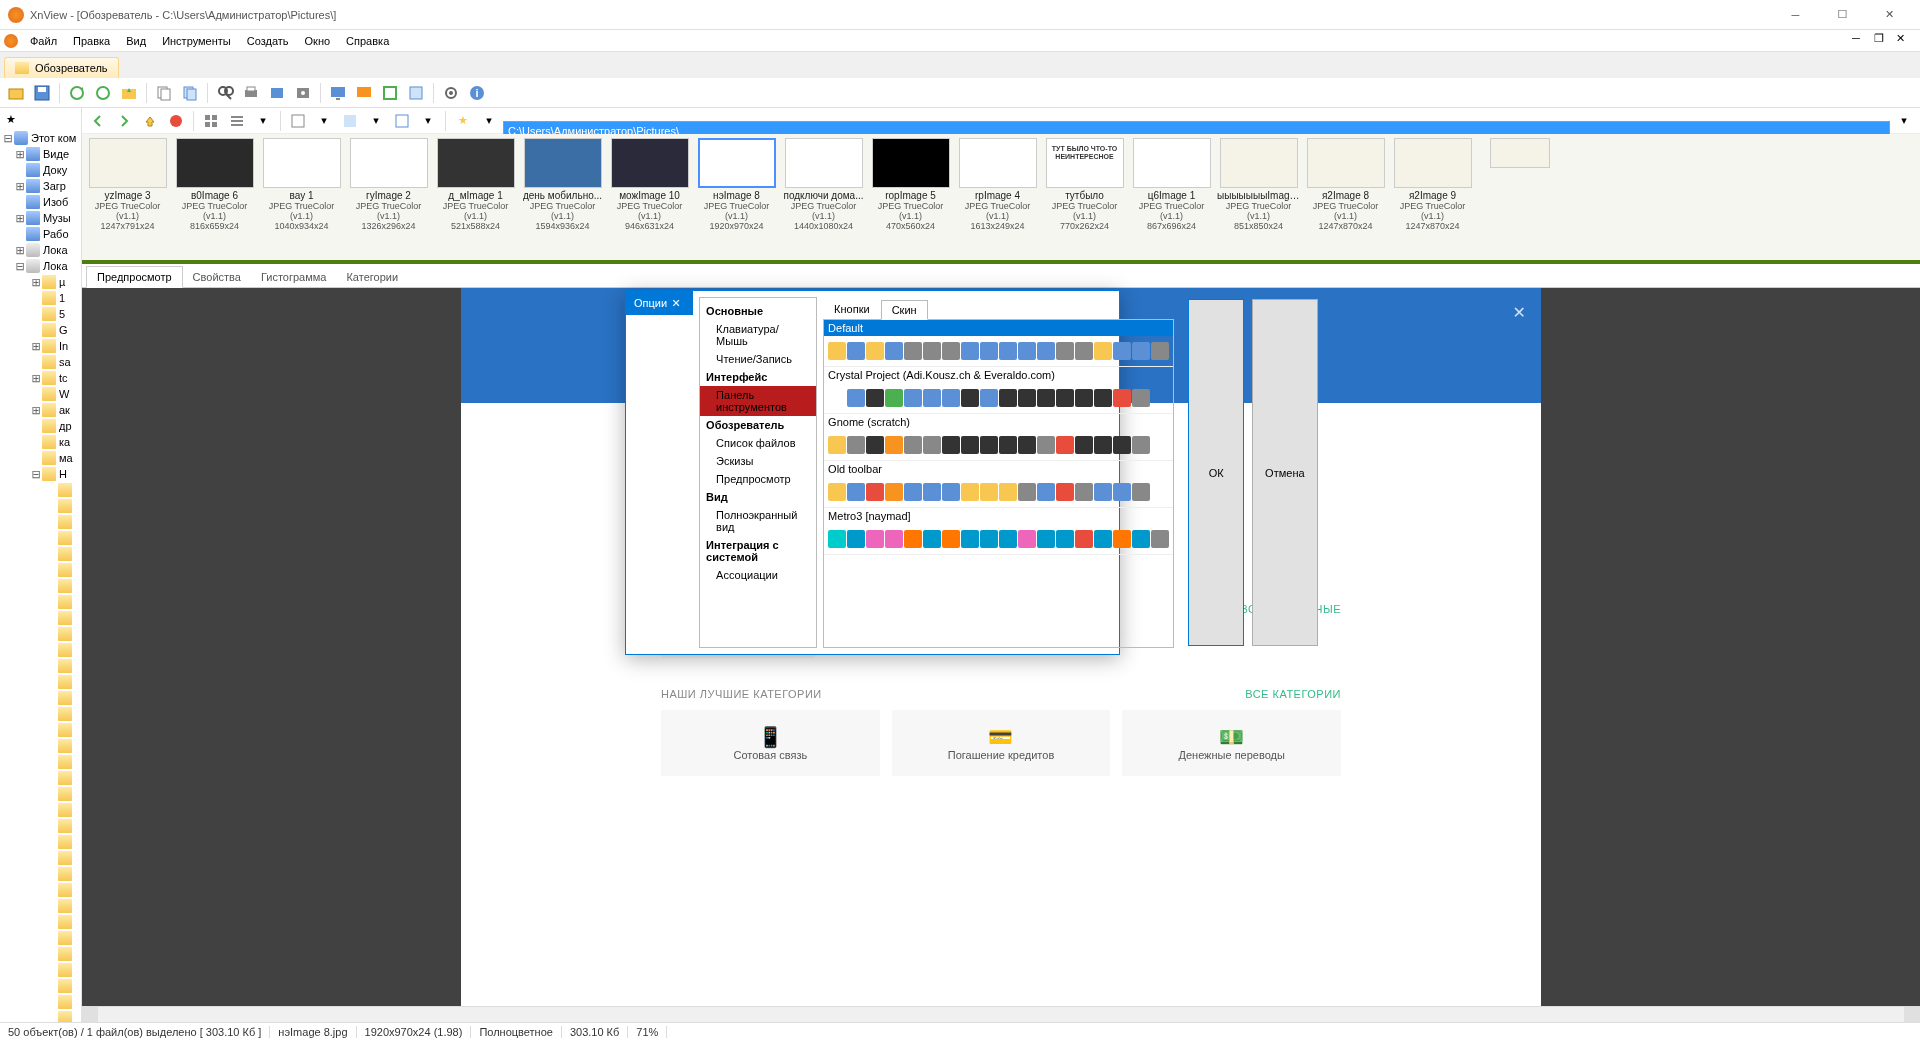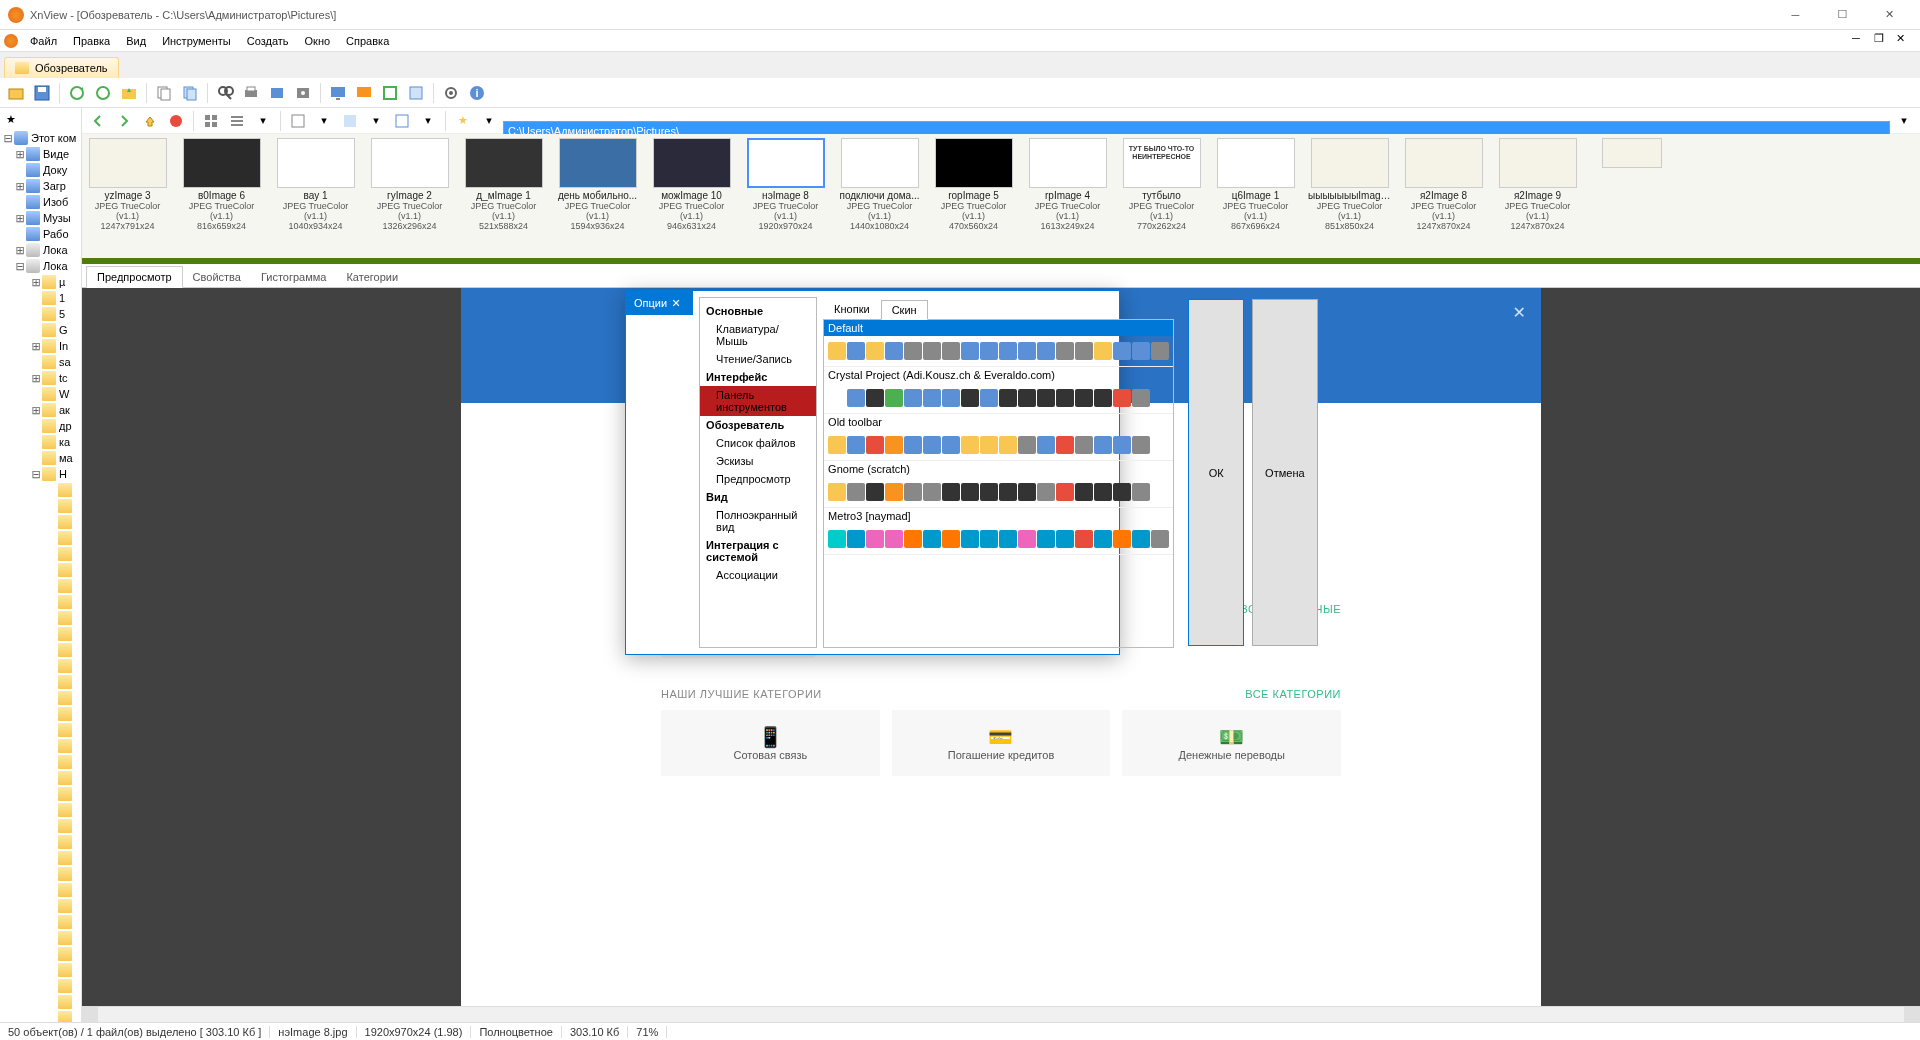--- a/index.html
+++ b/index.html
@@ -23,21 +23,21 @@
 .tree { font-size: 11px; }
 .tree .node { display: flex; align-items: center; padding: 1px 2px; white-space: nowrap; cursor: pointer; }
 .tree .toggle { width: 12px; display: inline-block; text-align: center; color: #666; }
 .tree .icon { width: 14px; height: 14px; margin-right: 3px; display: inline-block; }
 .tree .folder-icn { background: linear-gradient(#ffe9a8, #f7c752); border-radius: 1px; }
 .tree .disk-icn { background: linear-gradient(#eee, #bbb); border-radius: 2px; }
 .tree .pc-icn { background: linear-gradient(#a6c8ff, #5b8fd6); border-radius: 2px; }
 .main { flex: 1; display: flex; flex-direction: column; overflow: hidden; }
 .navbar { height: 26px; display: flex; align-items: center; padding: 2px 4px; gap: 2px; background: #fff; border-bottom: 1px solid #eee; }
 .addrbar { flex: 1; height: 20px; border: 1px solid #7a9fd4; background: #3399ff; color: #fff; padding: 0 4px; display: flex; align-items: center; margin-top: 21px; }
-.thumbpanel { height: 130px; background: #f6f6f0; border-bottom: 6px solid #4d7c0f; overflow: hidden; display: flex; flex-wrap: wrap; padding: 4px; gap: 11px; }
+.thumbpanel { height: 130px; background: #f6f6f0; border-bottom: 4px solid #4d7c0f; overflow: hidden; display: flex; flex-wrap: wrap; padding: 4px; gap: 4px; }
 .thumb { width: 83px; text-align: center; }
 .thumb .img { width: 78px; height: 50px; background: #dde; border: 1px solid #ccc; margin: 0 auto 2px auto; position: relative; overflow: hidden; }
 .thumb.sel .img { border: 2px solid #4a90ff; }
 .thumb .name { font-size: 10px; color: #222; overflow: hidden; text-overflow: ellipsis; white-space: nowrap; }
 .thumb .meta { font-size: 9px; color: #555; }
 .thumb .dim { font-size: 9px; color: #555; }
 .tabstrip { height: 24px; display: flex; align-items: flex-end; border-bottom: 1px solid #ccc; background: #fff; padding: 0 4px; }
 .tabstrip .t { padding: 4px 10px; cursor: pointer; color: #555; }
 .tabstrip .t.active { border: 1px solid #ccc; border-bottom: 1px solid #fff; background: #fff; color: #000; position: relative; top: 1px; }
 .preview { flex: 1; background: #414141; display: flex; justify-content: center; position: relative; overflow: hidden; }
@@ -791,60 +791,60 @@
               <div class="sk-ic" style="background:#333"></div>
               <div class="sk-ic" style="background:#333"></div>
               <div class="sk-ic" style="background:#333"></div>
               <div class="sk-ic" style="background:#333"></div>
               <div class="sk-ic" style="background:#333"></div>
               <div class="sk-ic" style="background:#e74c3c"></div>
               <div class="sk-ic" style="background:#888"></div>
             </div>
           </div>
           <div class="skin-item">
+            <div class="sk-name">Gnome (scratch)</div>
+            <div class="sk-icons">
+              <div class="sk-ic" style="background:#f7c752"></div>
+              <div class="sk-ic" style="background:#888"></div>
+              <div class="sk-ic" style="background:#333"></div>
+              <div class="sk-ic" style="background:#f7931e"></div>
+              <div class="sk-ic" style="background:#888"></div>
+              <div class="sk-ic" style="background:#888"></div>
+              <div class="sk-ic" style="background:#333"></div>
+              <div class="sk-ic" style="background:#333"></div>
+              <div class="sk-ic" style="background:#333"></div>
+              <div class="sk-ic" style="background:#333"></div>
+              <div class="sk-ic" style="background:#333"></div>
+              <div class="sk-ic" style="background:#888"></div>
+              <div class="sk-ic" style="background:#e74c3c"></div>
+              <div class="sk-ic" style="background:#333"></div>
+              <div class="sk-ic" style="background:#333"></div>
+              <div class="sk-ic" style="background:#333"></div>
+              <div class="sk-ic" style="background:#888"></div>
+            </div>
+          </div>
+          <div class="skin-item">
             <div class="sk-name">Old toolbar</div>
             <div class="sk-icons">
               <div class="sk-ic" style="background:#f7c752"></div>
               <div class="sk-ic" style="background:#5b8fd6"></div>
               <div class="sk-ic" style="background:#e74c3c"></div>
               <div class="sk-ic" style="background:#f7931e"></div>
               <div class="sk-ic" style="background:#5b8fd6"></div>
               <div class="sk-ic" style="background:#5b8fd6"></div>
               <div class="sk-ic" style="background:#5b8fd6"></div>
               <div class="sk-ic" style="background:#f7c752"></div>
               <div class="sk-ic" style="background:#f7c752"></div>
               <div class="sk-ic" style="background:#f7c752"></div>
               <div class="sk-ic" style="background:#888"></div>
               <div class="sk-ic" style="background:#5b8fd6"></div>
               <div class="sk-ic" style="background:#e74c3c"></div>
               <div class="sk-ic" style="background:#888"></div>
               <div class="sk-ic" style="background:#5b8fd6"></div>
               <div class="sk-ic" style="background:#5b8fd6"></div>
-              <div class="sk-ic" style="background:#888"></div>
-            </div>
-          </div>
-          <div class="skin-item">
-            <div class="sk-name">Gnome (scratch)</div>
-            <div class="sk-icons">
-              <div class="sk-ic" style="background:#f7c752"></div>
-              <div class="sk-ic" style="background:#888"></div>
-              <div class="sk-ic" style="background:#333"></div>
-              <div class="sk-ic" style="background:#f7931e"></div>
-              <div class="sk-ic" style="background:#888"></div>
-              <div class="sk-ic" style="background:#888"></div>
-              <div class="sk-ic" style="background:#333"></div>
-              <div class="sk-ic" style="background:#333"></div>
-              <div class="sk-ic" style="background:#333"></div>
-              <div class="sk-ic" style="background:#333"></div>
-              <div class="sk-ic" style="background:#333"></div>
-              <div class="sk-ic" style="background:#888"></div>
-              <div class="sk-ic" style="background:#e74c3c"></div>
-              <div class="sk-ic" style="background:#333"></div>
-              <div class="sk-ic" style="background:#333"></div>
-              <div class="sk-ic" style="background:#333"></div>
               <div class="sk-ic" style="background:#888"></div>
             </div>
           </div>
           <div class="skin-item">
             <div class="sk-name">Metro3 [naymad]</div>
             <div class="sk-icons">
               <div class="sk-ic" style="background:#0cc"></div>
               <div class="sk-ic" style="background:#09c"></div>
               <div class="sk-ic" style="background:#e6b"></div>
               <div class="sk-ic" style="background:#e6b"></div>

